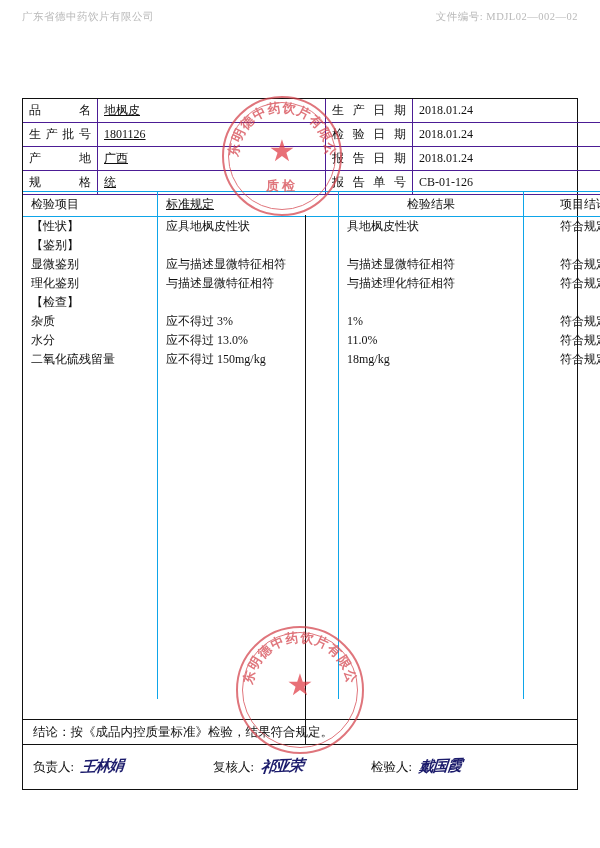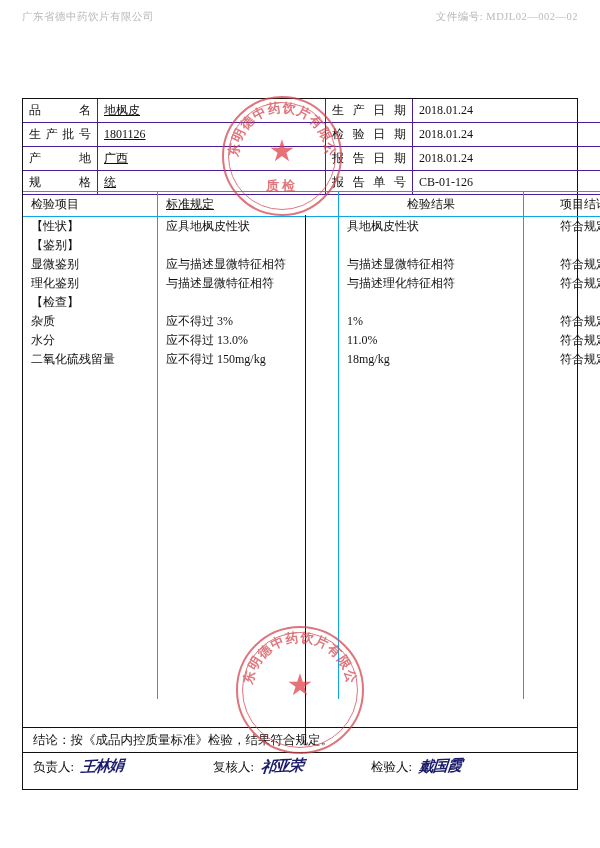--- a/index.html
+++ b/index.html
@@ -147,21 +147,21 @@
     font-size: 12px;
     white-space: nowrap;
   }
   .results tbody td.conc { text-align: center; }
   .results tbody td.filler { height: 330px; }
 
   
   .conclusion {
     position: absolute;
     left: 0;
-    bottom: 36px;
+    bottom: 44px;
     width: 554px;
     height: 26px;
     border-top: 1px solid #111;
     border-bottom: 1px solid #111;
     box-sizing: border-box;
     font-size: 12.5px;
     line-height: 25px;
     padding-left: 10px;
   }
 

